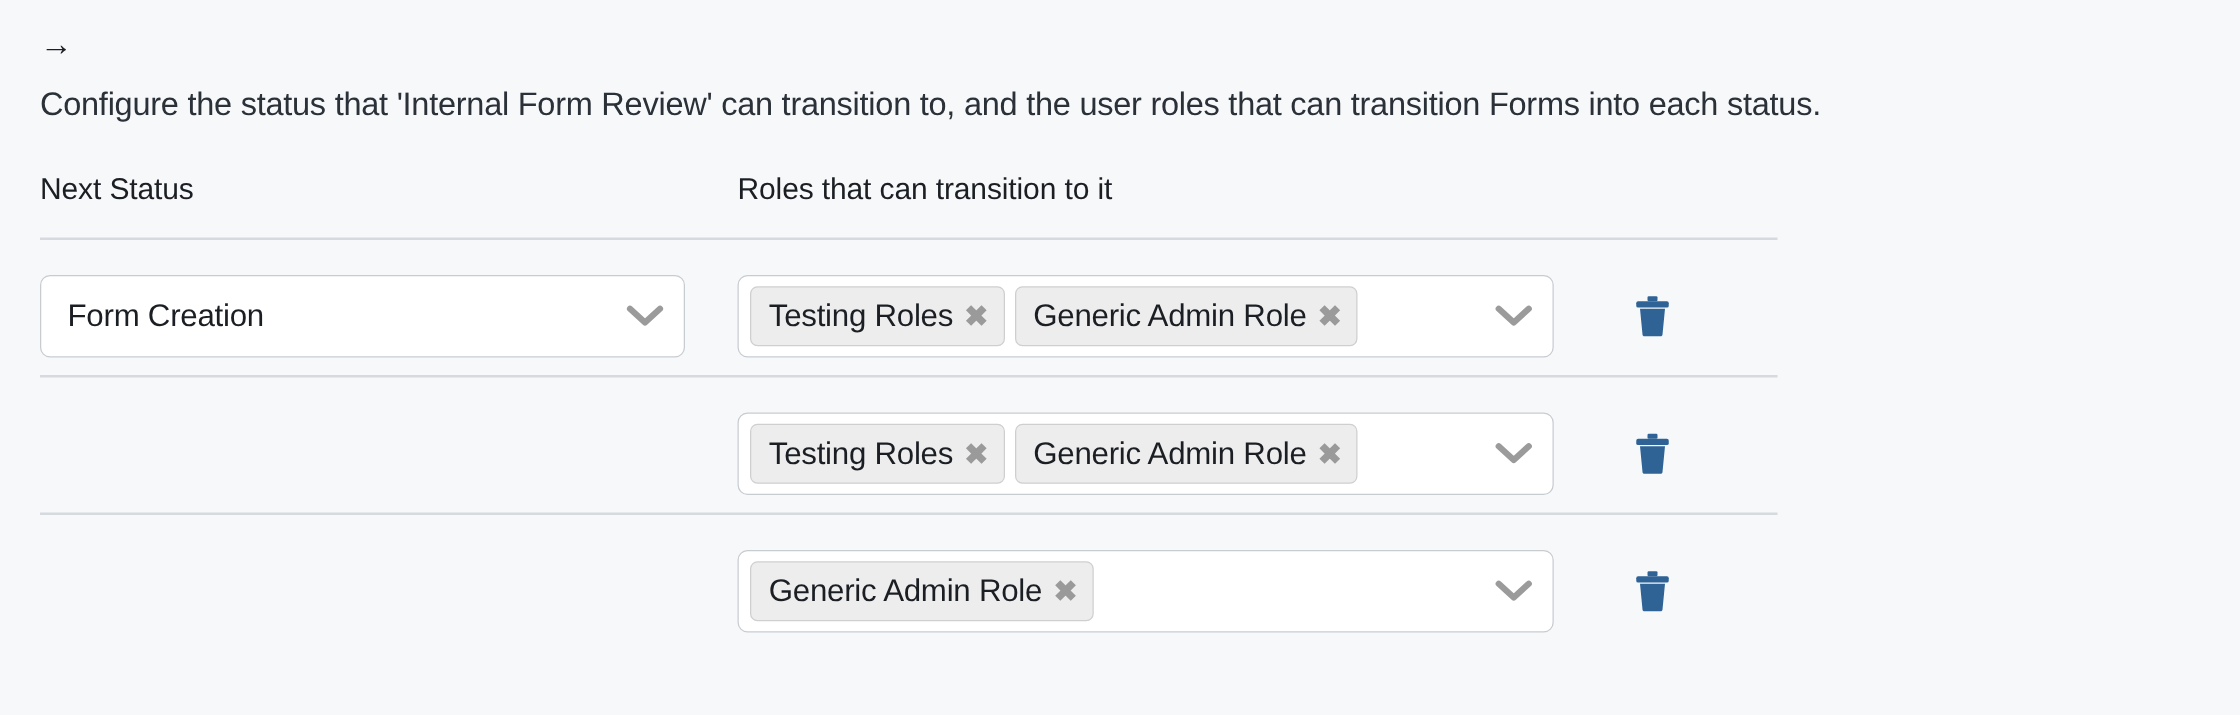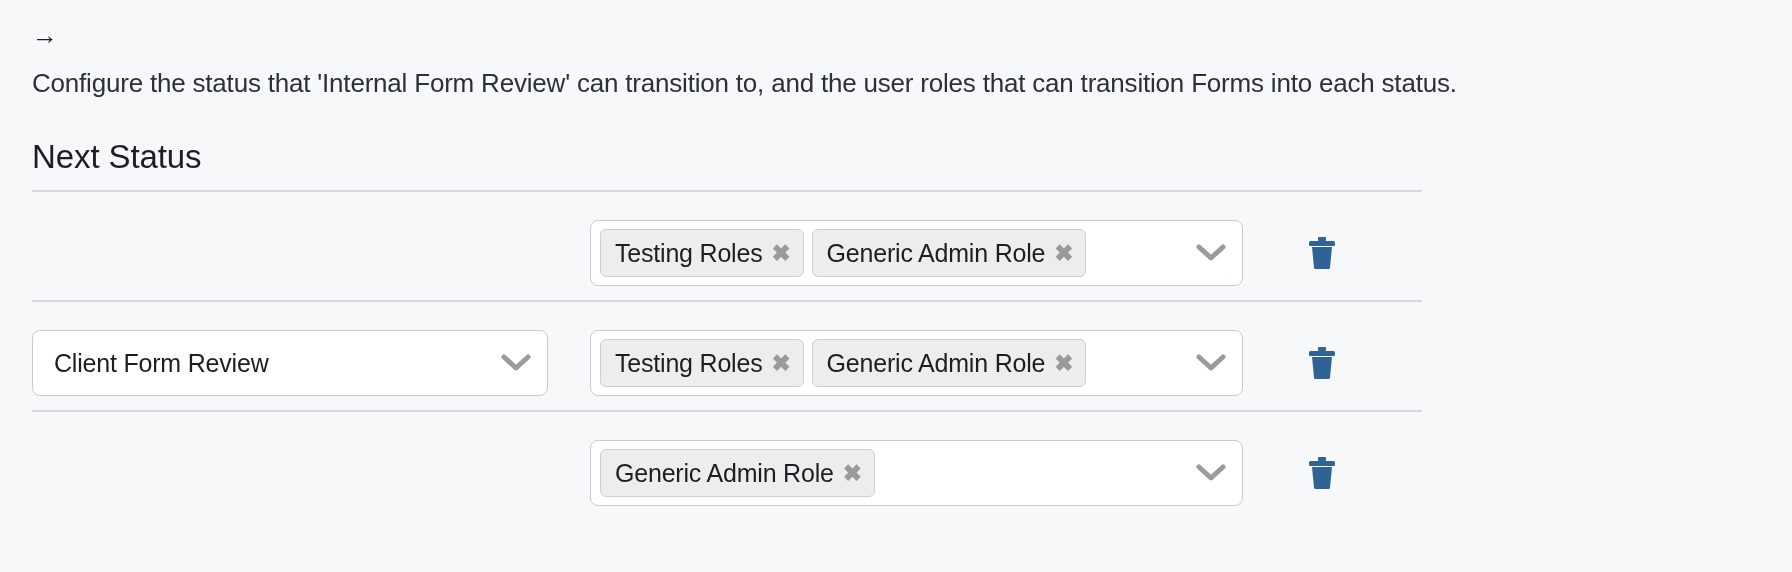--- a/index.html
+++ b/index.html
@@ -53,21 +53,21 @@
     font-weight: 400;
     color: #2b3138;
     letter-spacing: -0.2px;
     white-space: nowrap;
     text-align: right;
   }
 
   
   .col-head {
     position: absolute;
-    font-size: 33px;
+    font-size: 24px;
     font-weight: 400;
     color: #1b1f24;
     letter-spacing: -0.1px;
     white-space: nowrap;
     top: 138px;
   }
   .col-head.status { left: 32px; }
   .col-head.roles  { left: 590px; }
 
   
@@ -190,24 +190,33 @@
 
 <div class="page">
 
   <div class="section-title">
     <span class="arrow-icon">→</span>
   </div>
 
   <div class="section-desc">Configure the status that 'Internal Form Review' can transition to, and the user roles that can transition Forms into each status.</div>
 
   <div class="col-head status">Next Status</div>
+  <div class="col-head roles">Roles that can transition to it</div>
 
   <div class="rows" id="rows-container">
   <div class="row">
     <div class="row-inner">
+      <div class="status-select">
+        <span class="label">Form Creation</span>
+        <span class="chev">
+          <svg width="30" height="18" viewBox="0 0 30 18" xmlns="http://www.w3.org/2000/svg">
+            <path d="M3 3 L15 14 L27 3" stroke="#9b9b9b" stroke-width="5" stroke-linecap="round" stroke-linejoin="round" fill="none"></path>
+          </svg>
+        </span>
+      </div>
 
       <div class="roles-box">
         <span class="tags-holder" style="display:flex;align-items:center;gap:8px;">
               <span class="tag">
                 <span>Testing Roles</span>
                 <span class="tag-x">✖</span>
               </span>
               <span class="tag">
                 <span>Generic Admin Role</span>
                 <span class="tag-x">✖</span>
@@ -230,28 +239,20 @@
             <path d="M5 11 H25 L23 31.5 C23 32.4 22.3 33 21.5 33 H8.5 C7.7 33 7 32.4 7 31.5 Z" fill="#2f6396"></path>
           </svg>
         </span>
       </button>
     </div>
     <div class="separator"></div>
   </div>
 
   <div class="row">
     <div class="row-inner">
-      <div class="status-select">
-        <span class="label">Client Form Review</span>
-        <span class="chev">
-          <svg width="30" height="18" viewBox="0 0 30 18" xmlns="http://www.w3.org/2000/svg">
-            <path d="M3 3 L15 14 L27 3" stroke="#9b9b9b" stroke-width="5" stroke-linecap="round" stroke-linejoin="round" fill="none"></path>
-          </svg>
-        </span>
-      </div>
 
       <div class="roles-box">
         <span class="tags-holder" style="display:flex;align-items:center;gap:8px;">
               <span class="tag">
                 <span>Testing Roles</span>
                 <span class="tag-x">✖</span>
               </span>
               <span class="tag">
                 <span>Generic Admin Role</span>
                 <span class="tag-x">✖</span>

